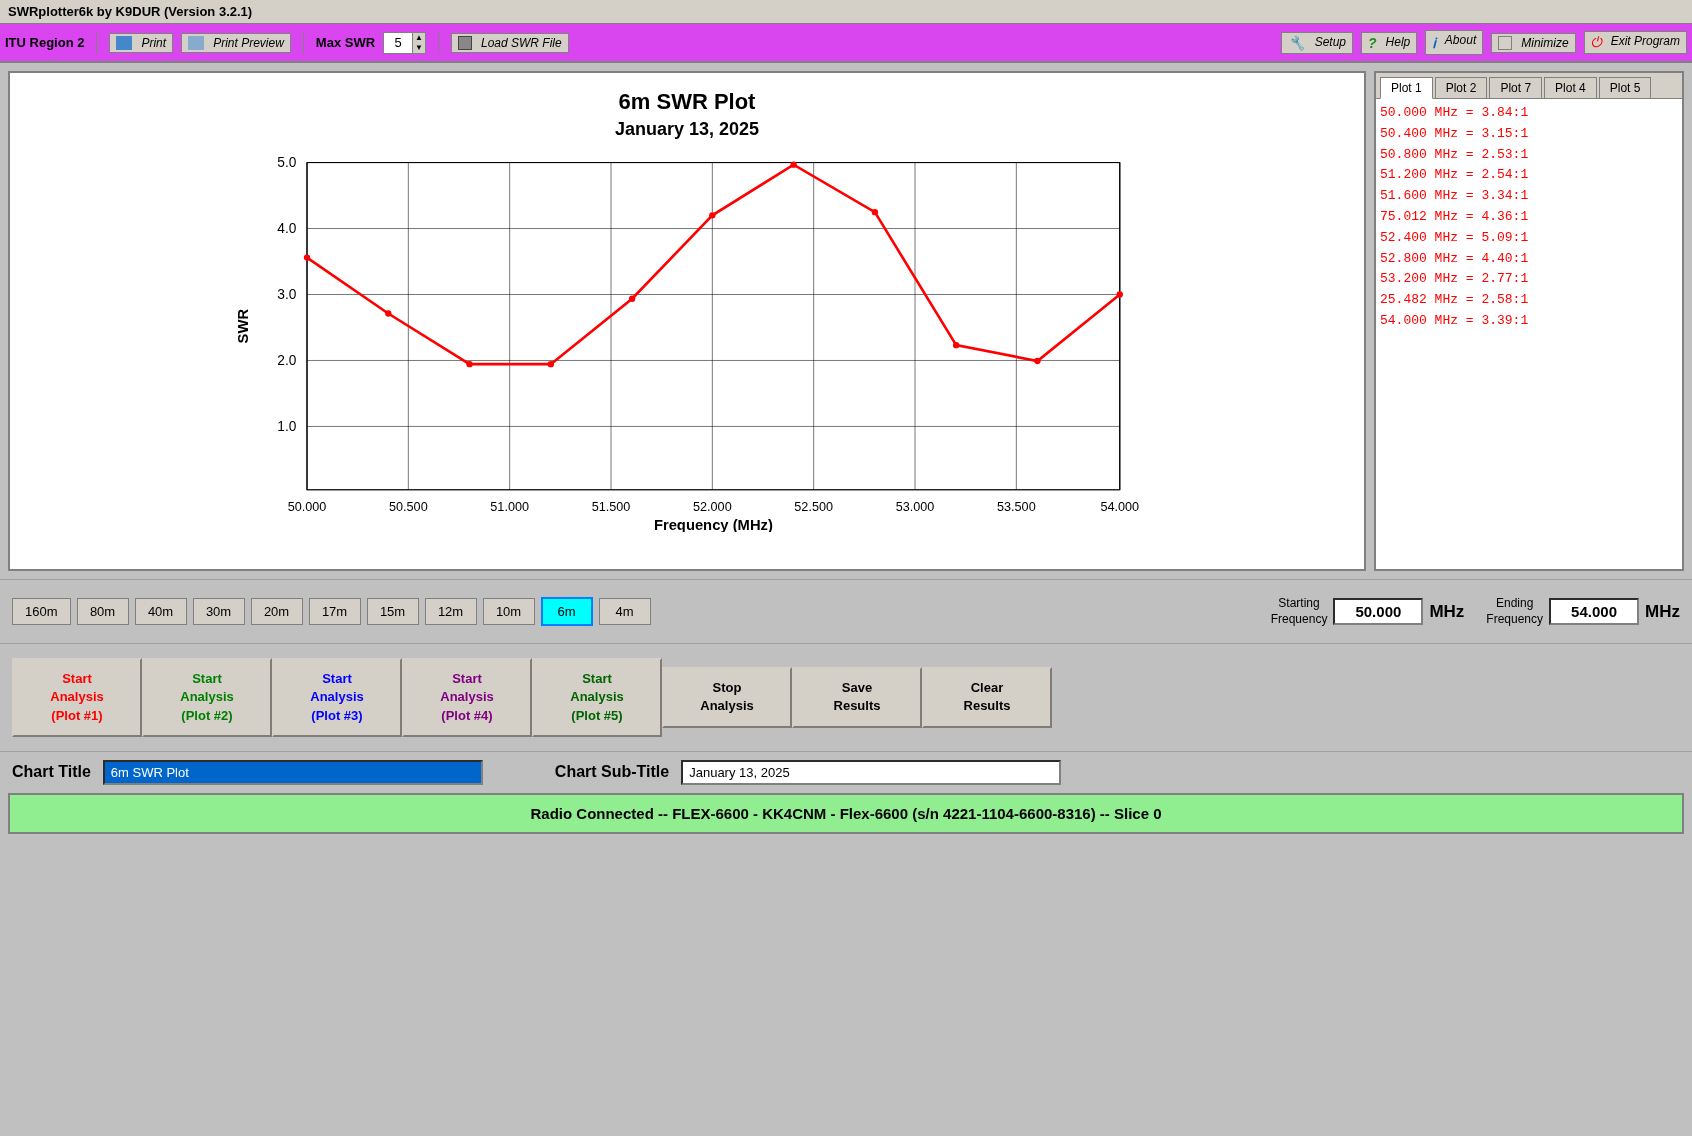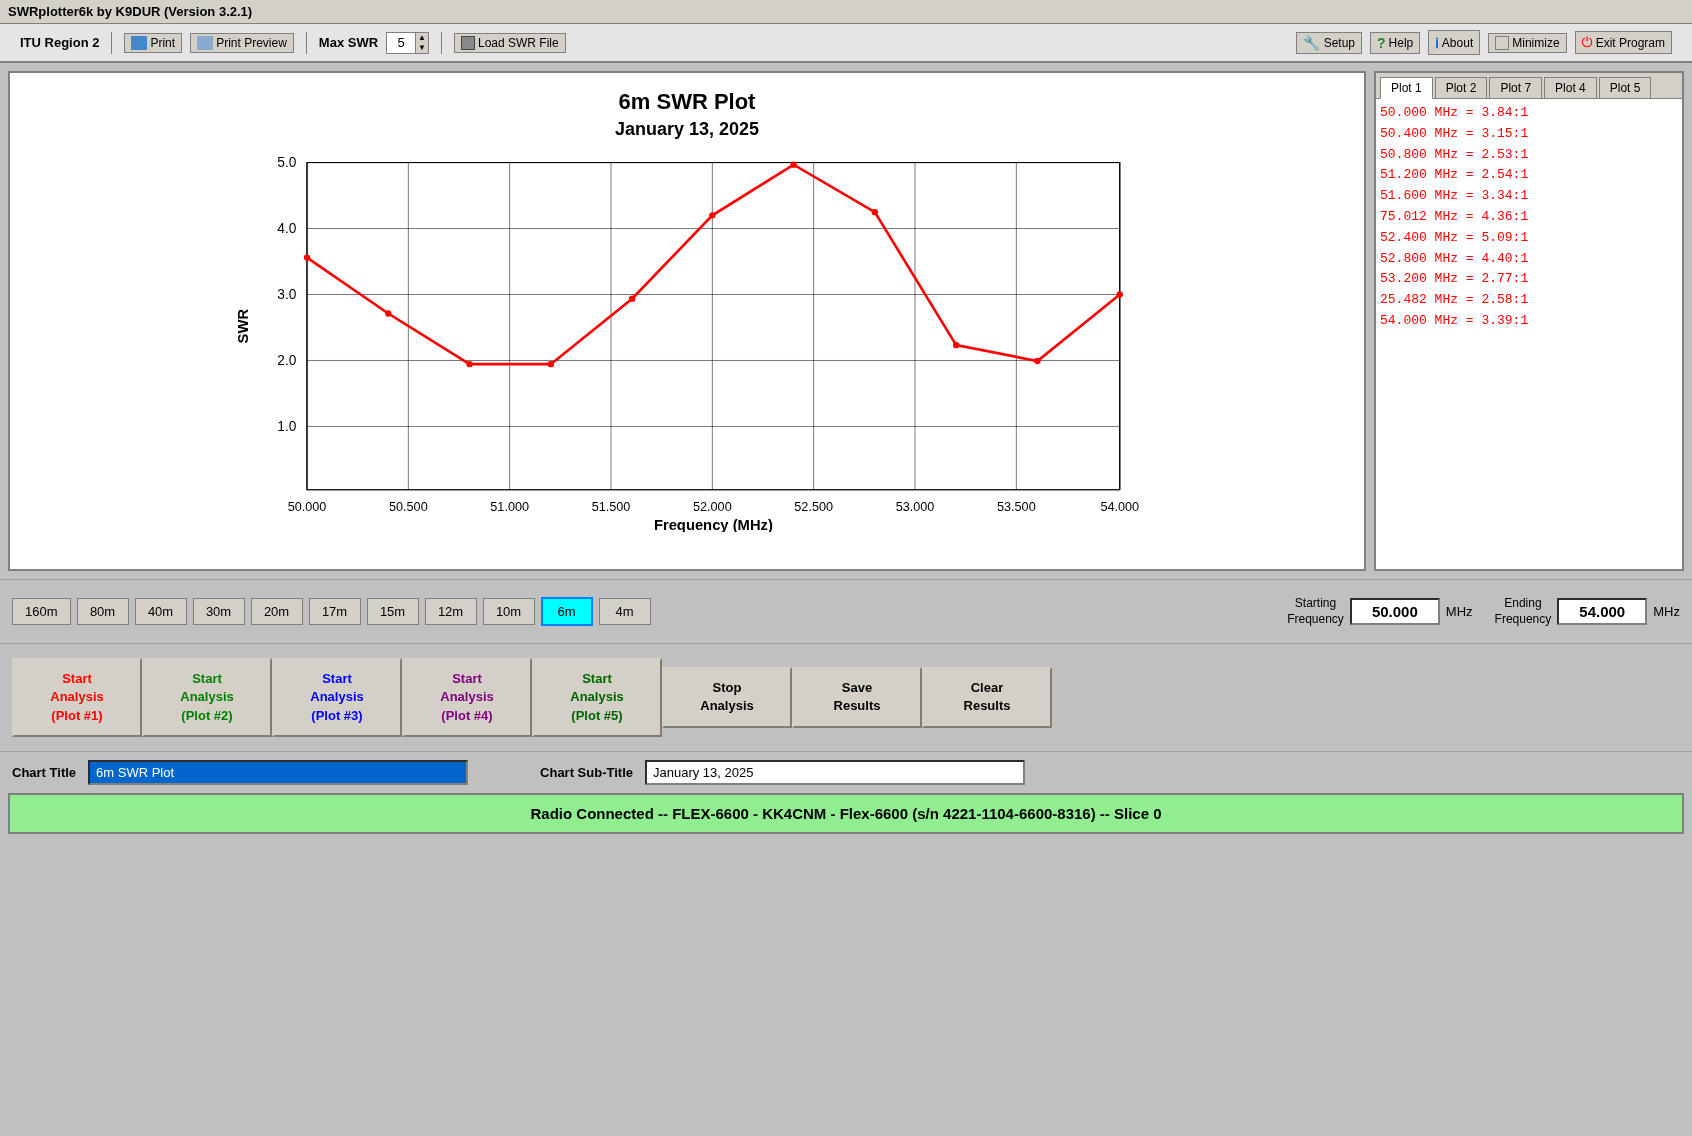--- a/index.html
+++ b/index.html
@@ -17,45 +17,45 @@
       background: #d4d0c8;
       border-bottom: 1px solid #808080;
       padding: 4px 8px;
       font-size: 13px;
       font-weight: bold;
       color: #000;
     }
 
     
     #toolbar {
-      background: #e5e5e5;
+      background: #d946ef;
       border-bottom: 2px solid #808080;
-      padding: 6px 20px;
+      padding: 6px 5px;
       display: flex;
       align-items: center;
       gap: 8px;
       flex-wrap: nowrap;
     }
 
     .toolbar-separator {
       width: 1px;
       height: 22px;
       background: #808080;
       margin: 0 4px;
     }
 
     .toolbar-btn {
       background: #d4d0c8;
       border: 1px solid #808080;
       padding: 2px 6px;
       cursor: pointer;
       font-size: 12px;
       display: flex;
-      align-items: center;
-      gap: 3px;
+      gap: 9px;
+      font-style: italic;
     }
 
     
     .spinner-control {
       display: flex;
       align-items: center;
       border: 1px solid #808080;
       background: white;
     }
     .spinner-input {
@@ -226,22 +226,22 @@
       border: 2px inset #808080;
       background: white;
       padding: 3px 8px;
       font-size: 15px;
       font-weight: bold;
       min-width: 90px;
       text-align: center;
     }
 
     .freq-unit {
-      font-size: 13px;
-      font-weight: normal;
+      font-size: 17px;
+      font-weight: bold;
     }
 
     
     #analysis-area {
       background: #c0c0c0;
       padding: 14px 12px;
       display: flex;
       align-items: center;
       border-top: 1px solid #a0a0a0;
     }
@@ -269,21 +269,21 @@
     #chart-title-area {
       background: #c0c0c0;
       padding: 8px 12px;
       display: flex;
       align-items: center;
       gap: 12px;
       border-top: 1px solid #a0a0a0;
     }
 
     .field-label {
-      font-size: 13px;
+      font-size: 16px;
       font-weight: bold;
     }
 
     .title-input {
       border: 2px inset #808080;
       background: white;
       padding: 3px 6px;
       font-size: 13px;
       outline: none;
     }

